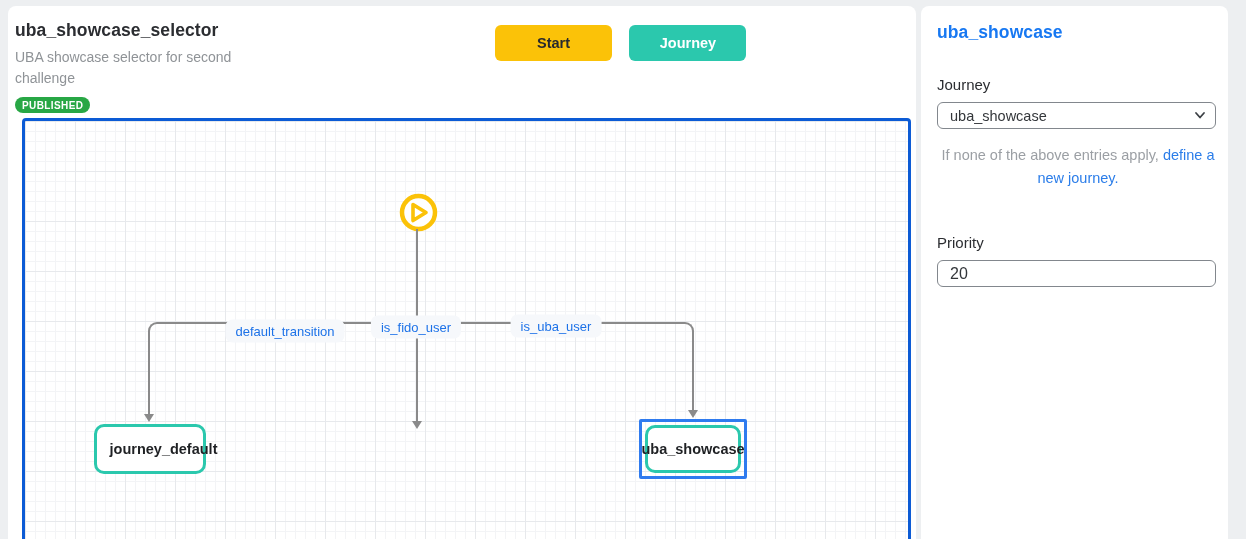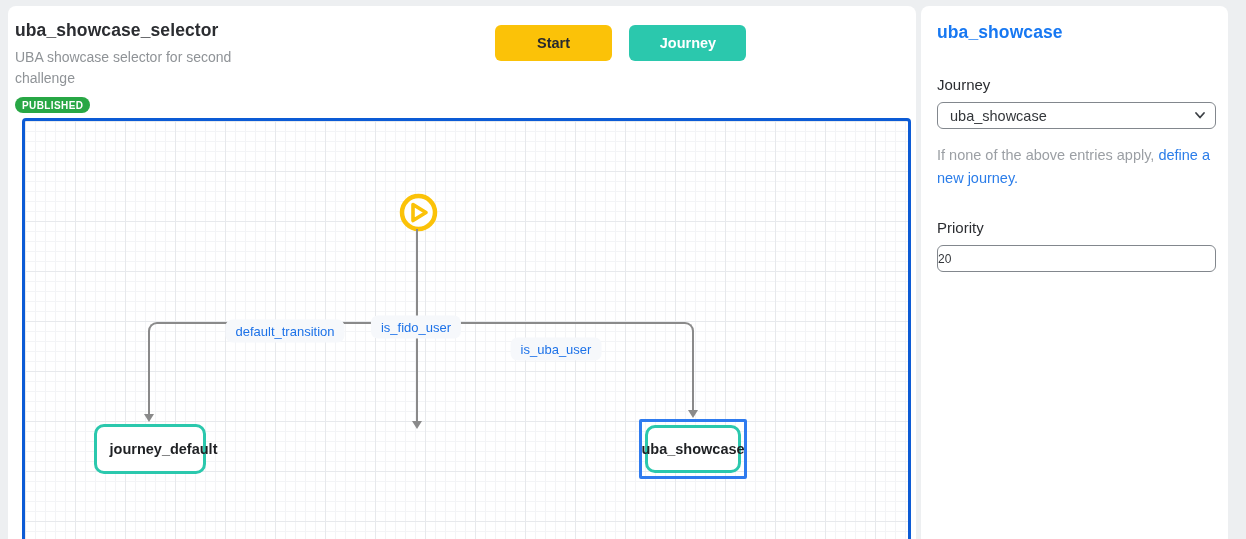--- a/index.html
+++ b/index.html
@@ -72,21 +72,21 @@
   .arrow-right  { left: 663px; top: 289px; }
 
   .edge-label {
     position: absolute; transform: translate(-50%, -50%);
     background: #f6f8fb; color: #1d72e8;
     font-size: 13px; padding: 4px 10px; border-radius: 7px;
     white-space: nowrap; cursor: pointer;
   }
   .lbl-0 { left: 260px; top: 210px; }
   .lbl-1 { left: 391px; top: 206px; }
-  .lbl-2 { left: 531px; top: 205px; margin-top: 23px; }
+  .lbl-2 { left: 531px; top: 205px; }
 
   .flow-node {
     position: absolute;
     display: flex; align-items: center; justify-content: center;
     background: #ffffff;
     border: 3px solid #2bc8ad; border-radius: 10px;
     font-size: 14.5px; font-weight: bold; color: #1f2124;
     white-space: nowrap; cursor: pointer; padding-left: 27px;
   }
   .node-0 { left: 69px;  top: 303px; width: 112px; height: 50px; }
@@ -110,27 +110,27 @@
   .journey-select {
     width: 100%; height: 27px;
     font-family: inherit; font-size: 14.5px; color: #33363a;
     padding: 0 28px 0 12px;
     border: 1px solid #82878d; border-radius: 6px;
     background: #ffffff;
     -webkit-appearance: none; -moz-appearance: none; appearance: none;
     cursor: pointer;
   }
   .chevron-icon { position: absolute; right: 9px; top: 6px; pointer-events: none; }
-  .helper-text { margin-top: 15px; width: 282px; font-size: 14.5px; line-height: 1.6; color: #9b9fa4; }
+  .helper-text { margin-top: 15px; width: 282px; font-size: 14.5px; line-height: 1.6; color: #9b9fa4; text-align: center; }
   .helper-link { color: #2b7de9; text-decoration: none; cursor: pointer; }
-  .priority-field { margin-top: 29px; }
+  .priority-field { margin-top: 44px; }
   .priority-input {
     width: 279px; height: 27px;
-    font-family: inherit; font-size: 12px; color: #33363a;
-    padding: 0 0; border: 1px solid #82878d; border-radius: 6px;
+    font-family: inherit; font-size: 16px; color: #33363a;
+    padding: 0 12px; border: 1px solid #82878d; border-radius: 6px;
   }
 </style>
 </head>
 <body>
 
 <div class="card main-card">
 
   <div class="header">
     <div class="page-title">uba_showcase_selector</div>
     <div class="page-subtitle">UBA showcase selector for second challenge</div>

